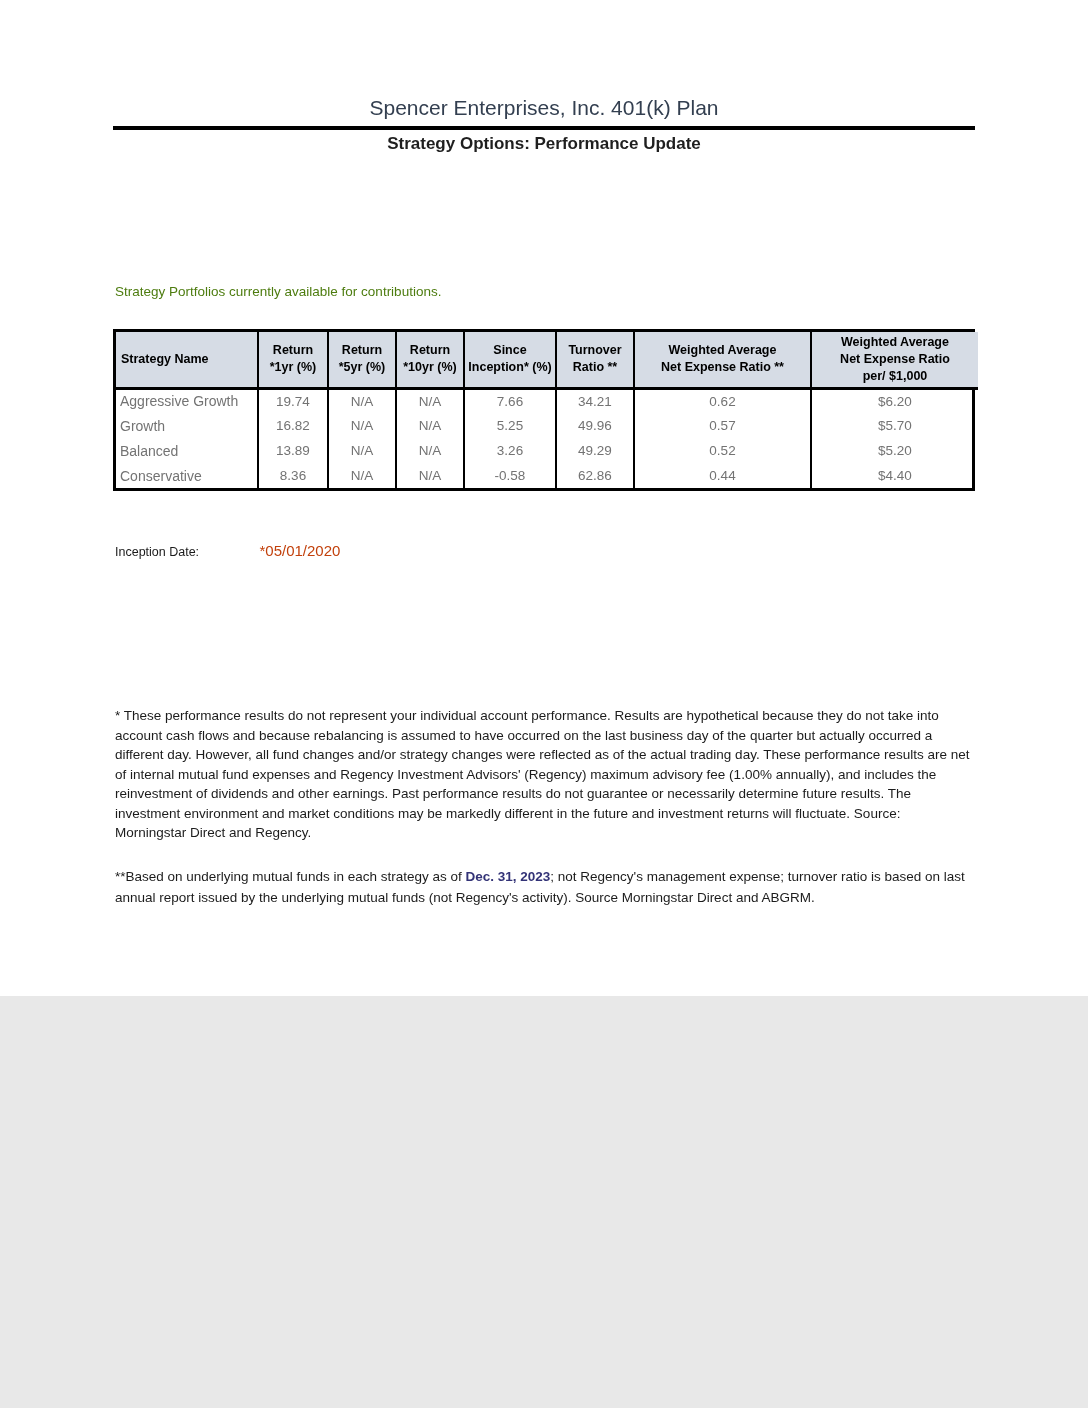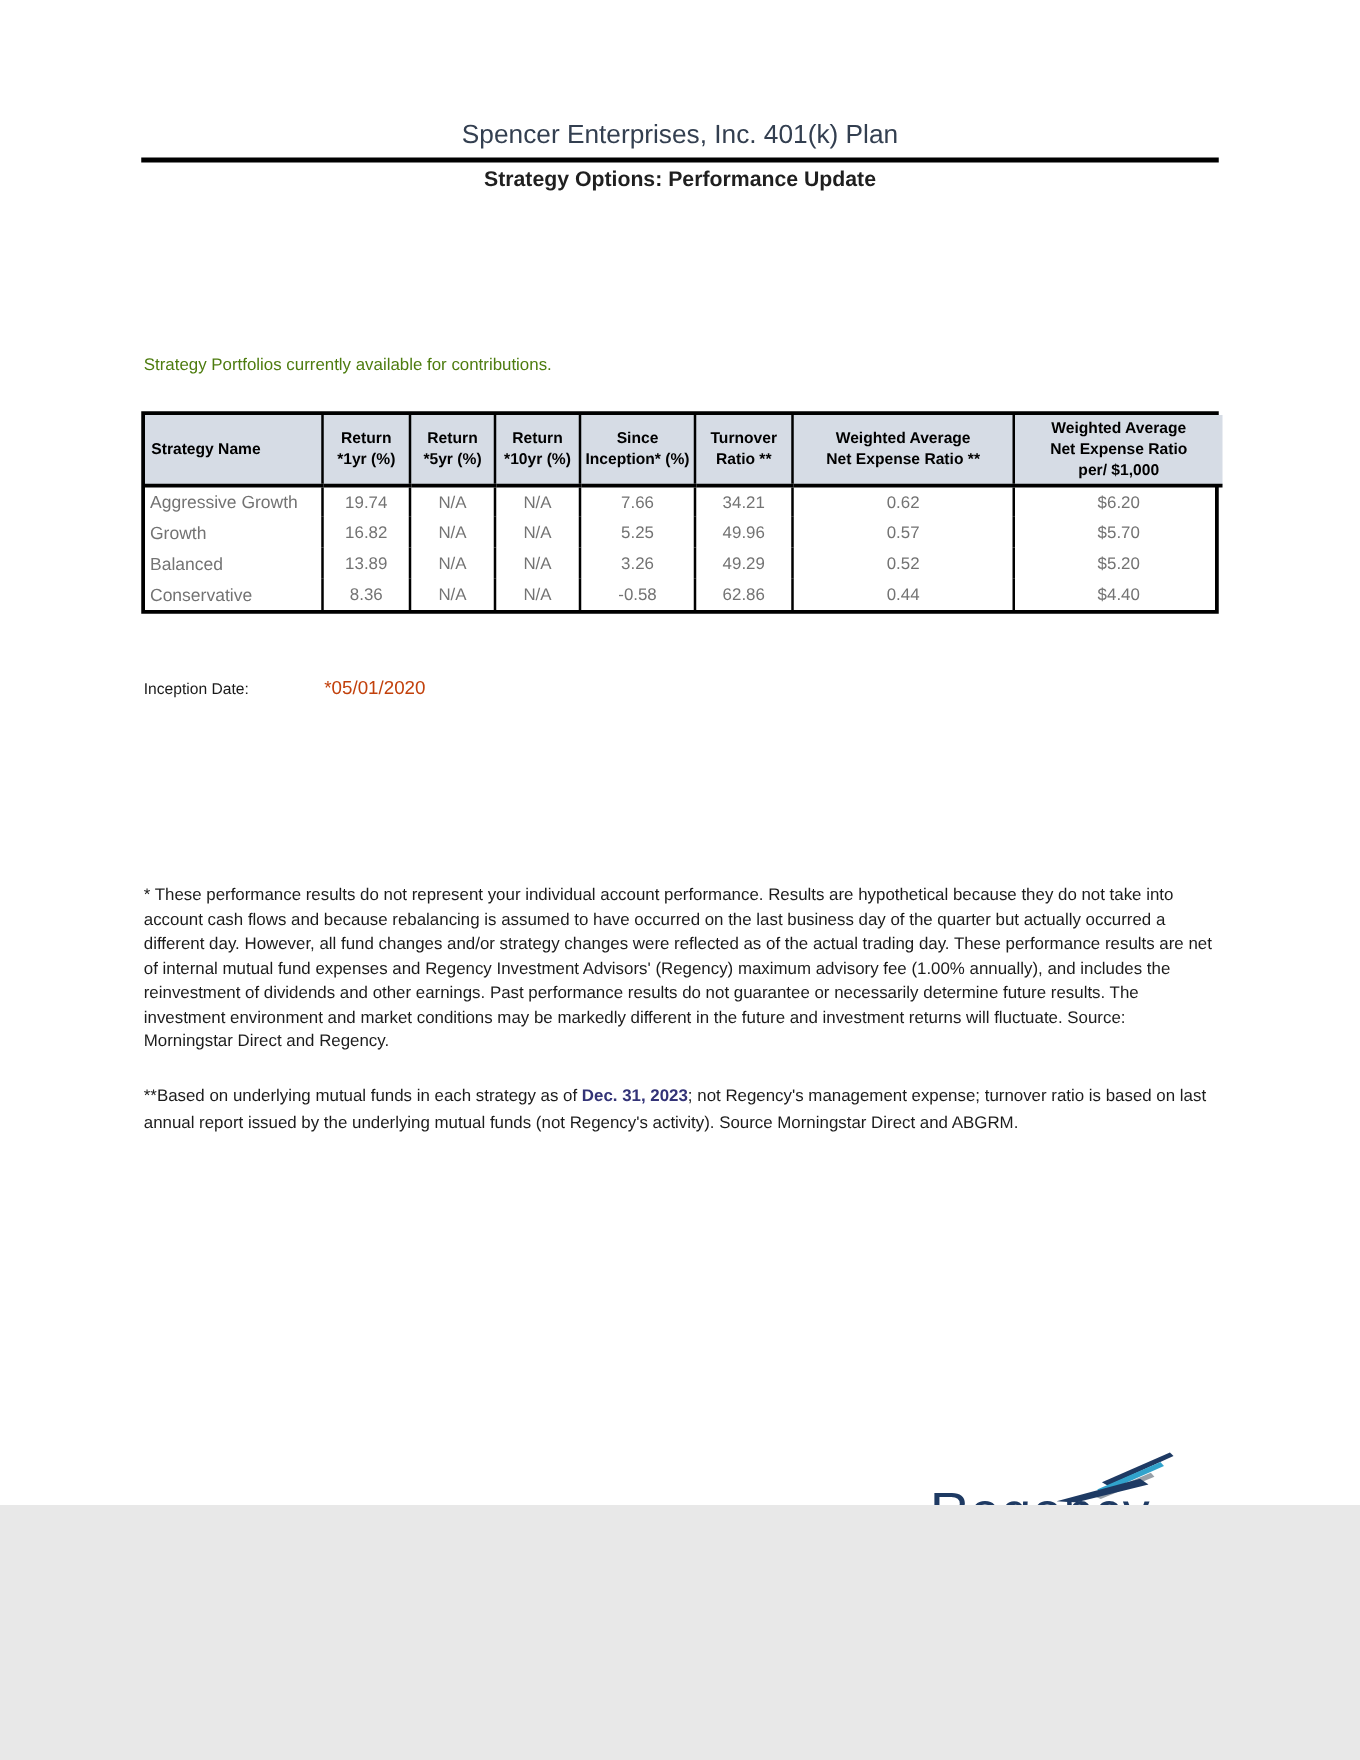--- a/index.html
+++ b/index.html
@@ -1,20 +1,20 @@
 <!DOCTYPE html>
 <html><head>
 <meta charset="utf-8">
 <style>
   * { margin: 0; padding: 0; box-sizing: border-box; }
   html, body { background: #e8e8e8; }
   .page {
     position: relative;
     width: 1088px;
-    height: 1204px;
+    height: 996px;
     background: #ffffff;
     font-family: "Liberation Sans", sans-serif;
     color: #1a1a1a;
     margin: 0 auto;
     overflow: hidden;
   }
   .doc-title {
     position: absolute;
     top: 96px; left: 0; right: 0;
     text-align: center;

